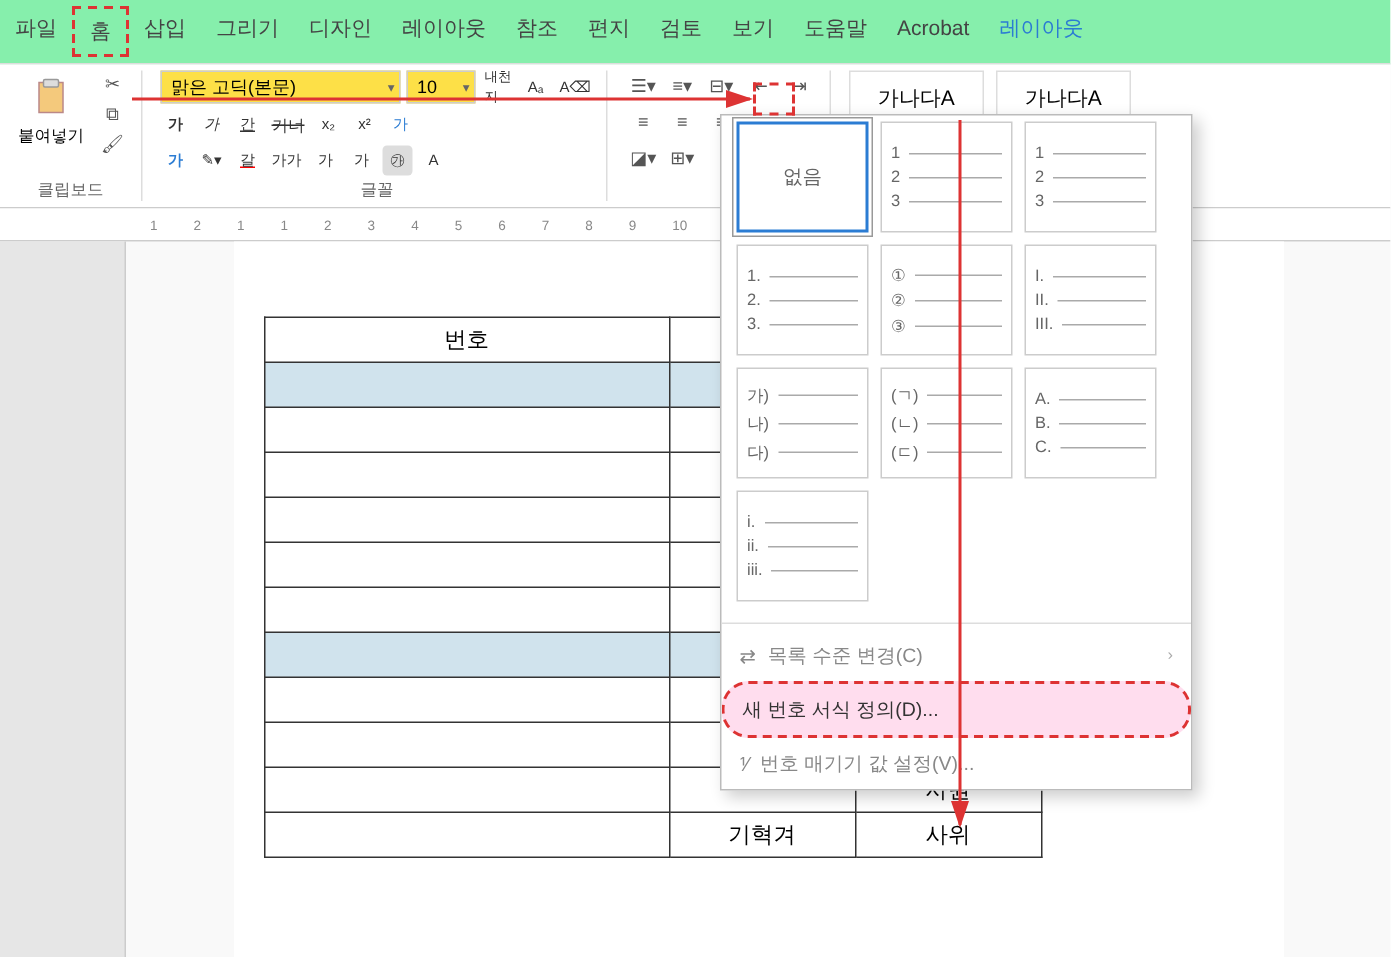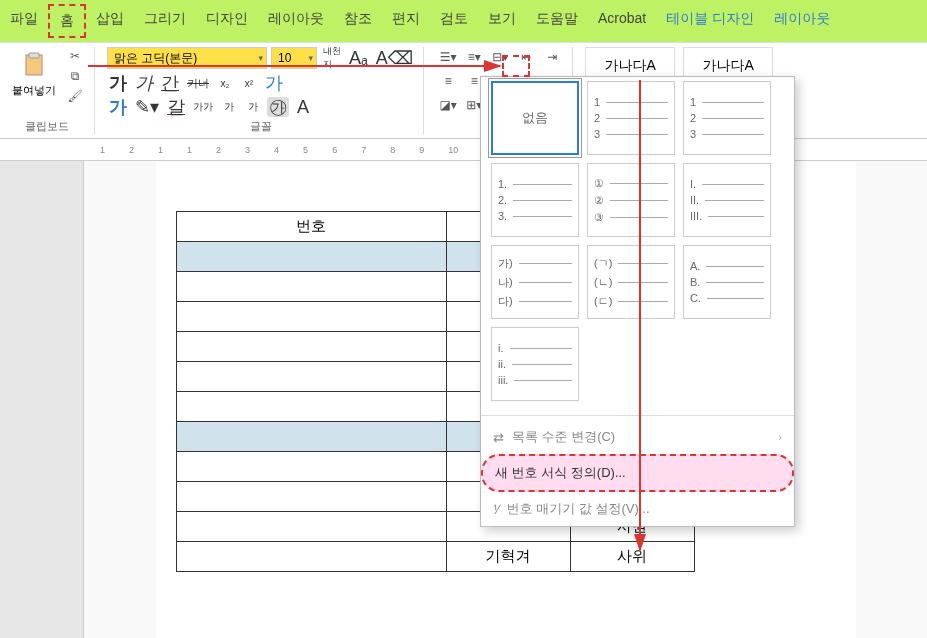--- a/index.html
+++ b/index.html
@@ -1,40 +1,40 @@
 <!DOCTYPE html>
 <html><head>
   <meta charset="utf-8">
   <style>
     * { margin: 0; padding: 0; box-sizing: border-box; font-family: "Malgun Gothic", sans-serif; }
     body { background: #f9f9f9; width: 927px; height: 638px; overflow: hidden; position: relative; }
     
     
-    .menubar { display: flex; background: #bef264; border-bottom: 1px solid #ddd; padding: 4px 0; font-size: 14px; }
+    .menubar { display: flex; background: #86efac; border-bottom: 1px solid #ddd; padding: 4px 0; font-size: 14px; }
     .menu-item { padding: 6px 10px; cursor: pointer; color: #444; }
     .menu-item.blue { color: #2b7cd3; }
     .menu-item.highlighted { border: 2px dashed #d33; }
     
     
     .ribbon { display: flex; background: #fff; border-bottom: 1px solid #ccc; padding: 4px 8px; gap: 12px; align-items: stretch; height: 96px; }
     .ribbon-group { display: flex; flex-direction: column; justify-content: space-between; border-right: 1px solid #ddd; padding-right: 8px; }
     .ribbon-group-label { font-size: 11px; color: #666; text-align: center; padding-top: 2px; }
     .ribbon-group-body { display: flex; gap: 4px; align-items: flex-start; }
     
     .paste-col { display:flex; flex-direction:column; align-items:center; gap:2px; padding:2px 4px; }
     .paste-icon { width: 32px; height: 32px; display:flex; align-items:center; justify-content:center; }
     .mini-btn { width: 22px; height: 18px; display:flex; align-items:center; justify-content:center; font-size:12px; color:#555; }
     
     .font-box { display:flex; flex-direction:column; gap:4px; }
     .font-row { display:flex; gap:4px; align-items:center; }
     .combo { border:1px solid #ccc; height:22px; font-size:12px; display:flex; align-items:center; padding:0 6px; background:#fde047; position:relative; }
     .combo.font-name { width: 160px; }
     .combo.font-size { width: 46px; }
     .combo .chev { position:absolute; right:3px; font-size:9px; color:#666; }
-    .fbtn { min-width:20px; height:20px; display:flex; align-items:center; justify-content:center; font-size:18px; color:#333; padding:0 2px;}
+    .fbtn { min-width:20px; height:20px; display:flex; align-items:center; justify-content:center; font-size:10px; color:#333; padding:0 2px;}
     .fbtn.sub { font-size: 10px; }
     
     .para-box { display:flex; flex-direction:column; gap:4px; }
     .para-row { display:flex; gap:2px; }
     .pbtn { width:24px; height:20px; display:flex; align-items:center; justify-content:center; color:#555; font-size:12px; }
     
     .style-box { display:flex; gap:8px; align-items:flex-start; }
     .style-sample { border:1px solid #ddd; width:90px; height:58px; display:flex; flex-direction:column; align-items:center; justify-content:center; font-size:11px; gap:6px; }
     
     
@@ -84,21 +84,20 @@
   <div class="menu-item">삽입</div>
   <div class="menu-item">그리기</div>
   <div class="menu-item">디자인</div>
   <div class="menu-item">레이아웃</div>
   <div class="menu-item">참조</div>
   <div class="menu-item">편지</div>
   <div class="menu-item">검토</div>
   <div class="menu-item">보기</div>
   <div class="menu-item">도움말</div>
   <div class="menu-item">Acrobat</div>
-  <div class="menu-item blue">테이블 디자인</div>
   <div class="menu-item blue">레이아웃</div>
 </div>
 
 <div class="ribbon">
   <div class="ribbon-group">
     <div class="ribbon-group-body">
       <div class="paste-col">
         <div class="paste-icon">
           <svg width="28" height="28" viewBox="0 0 28 28">
               <rect x="6" y="4" width="16" height="20" fill="#f4c97c" stroke="#b88"></rect>

